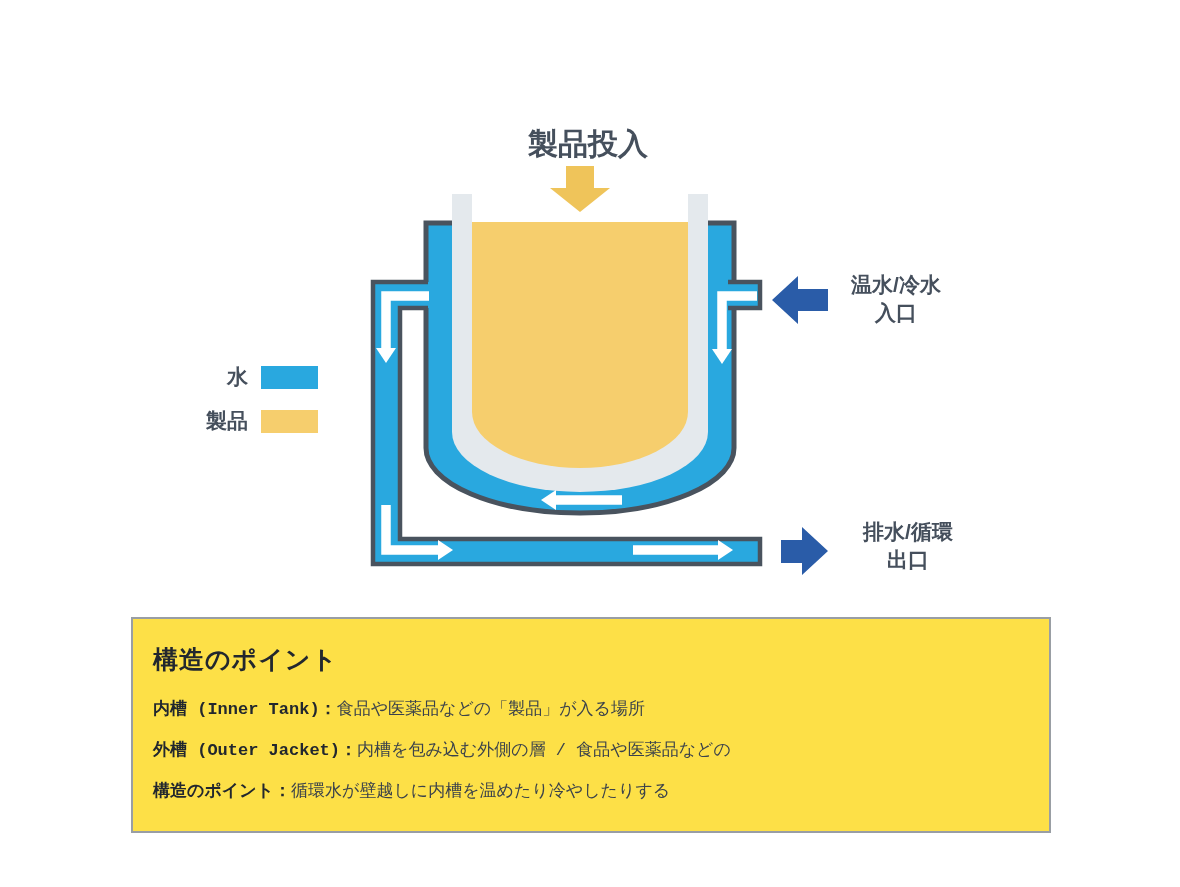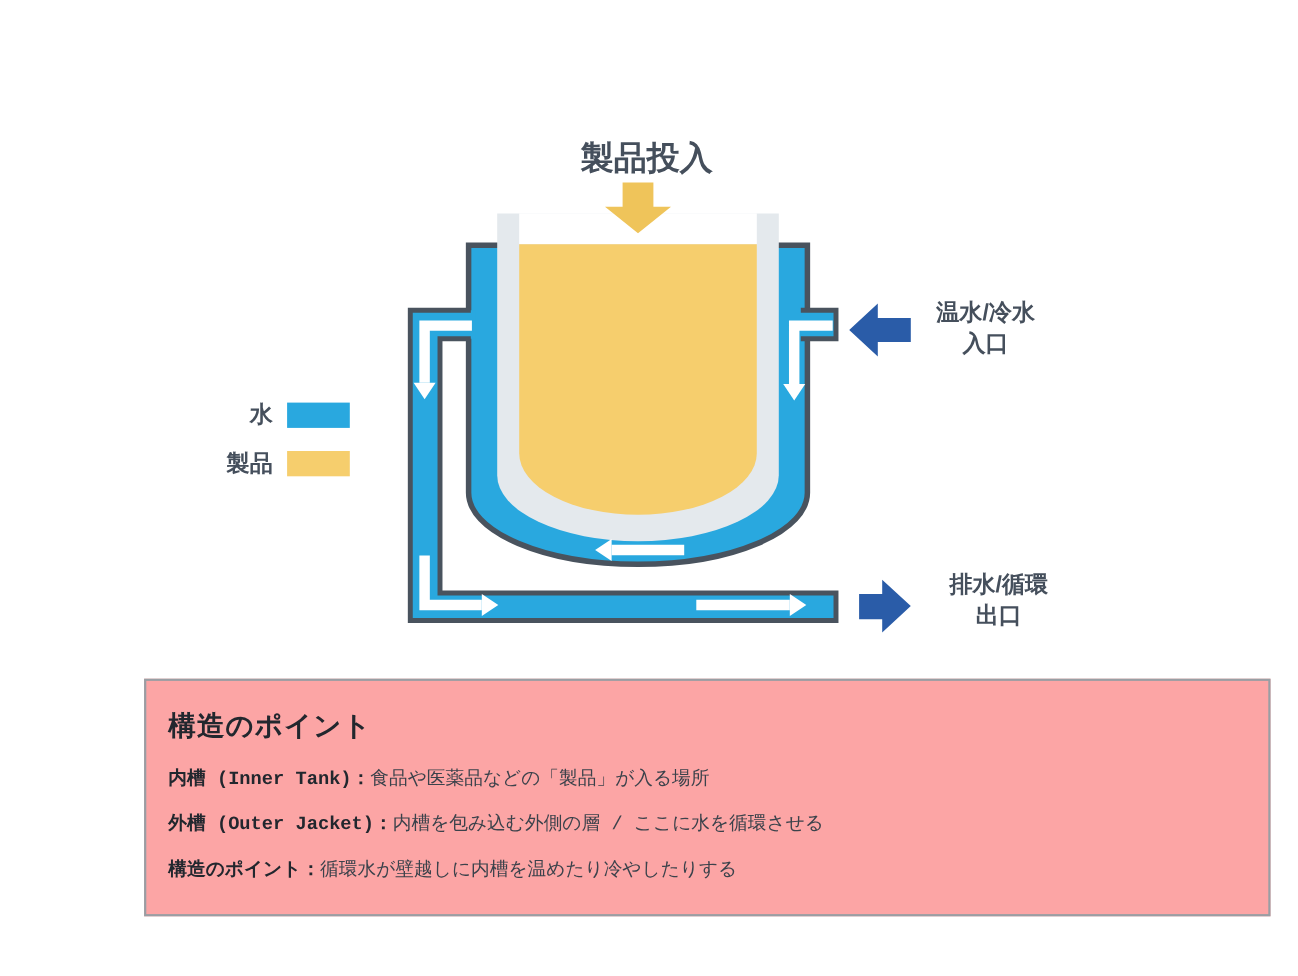--- a/index.html
+++ b/index.html
@@ -39,22 +39,22 @@
 
   .legend{position:absolute;left:186px;top:365px;}
   .legend-row{display:flex;align-items:center;height:24px;}
   .legend-row + .legend-row{margin-top:20px;}
   .legend-label{width:62px;text-align:right;margin-right:13px;font-size:21px;
     font-weight:600;color:var(--label-text);}
   .swatch{width:57px;height:23px;}
   .swatch-water{background:var(--water-blue);}
   .swatch-product{background:var(--product-yellow);}
 
-  .info-box{position:absolute;left:131px;top:617px;width:1024px;height:216px;
-    border:2px solid var(--box-border);background:#fca5a5;padding:24px 20px;}
+  .info-box{position:absolute;left:131px;top:617px;width:920px;height:216px;
+    border:2px solid var(--box-border);background:#fde047;padding:24px 20px;}
   .info-title{font-size:25px;font-weight:700;color:var(--title-text);letter-spacing:1px;}
   .info-lines{margin-top:13px;font-size:17px;line-height:41px;color:var(--body-text);font-family:Liberation Mono, monospace;}
   .info-line .lead{font-weight:700;color:var(--title-text);}
 </style>
 </head>
 <body>
 
 <div class="canvas">
 
 
@@ -124,21 +124,21 @@
     </div>
   </div>
 
   <div class="info-box">
     <div class="info-title">構造のポイント</div>
     <div class="info-lines">
       <div class="info-line">
         <span class="lead">内槽 (Inner Tank)：</span><span>食品や医薬品などの「製品」が入る場所</span>
       </div>
       <div class="info-line">
-        <span class="lead">外槽 (Outer Jacket)：</span><span>内槽を包み込む外側の層 / ここに水を循環させる</span>
+        <span class="lead">外槽 (Outer Jacket)：</span><span>内槽を包み込む外側の層 / 食品や医薬品などの</span>
       </div>
       <div class="info-line">
         <span class="lead">構造のポイント：</span><span>循環水が壁越しに内槽を温めたり冷やしたりする</span>
       </div>
     </div>
   </div>
 
 </div>
 
 </body></html>

